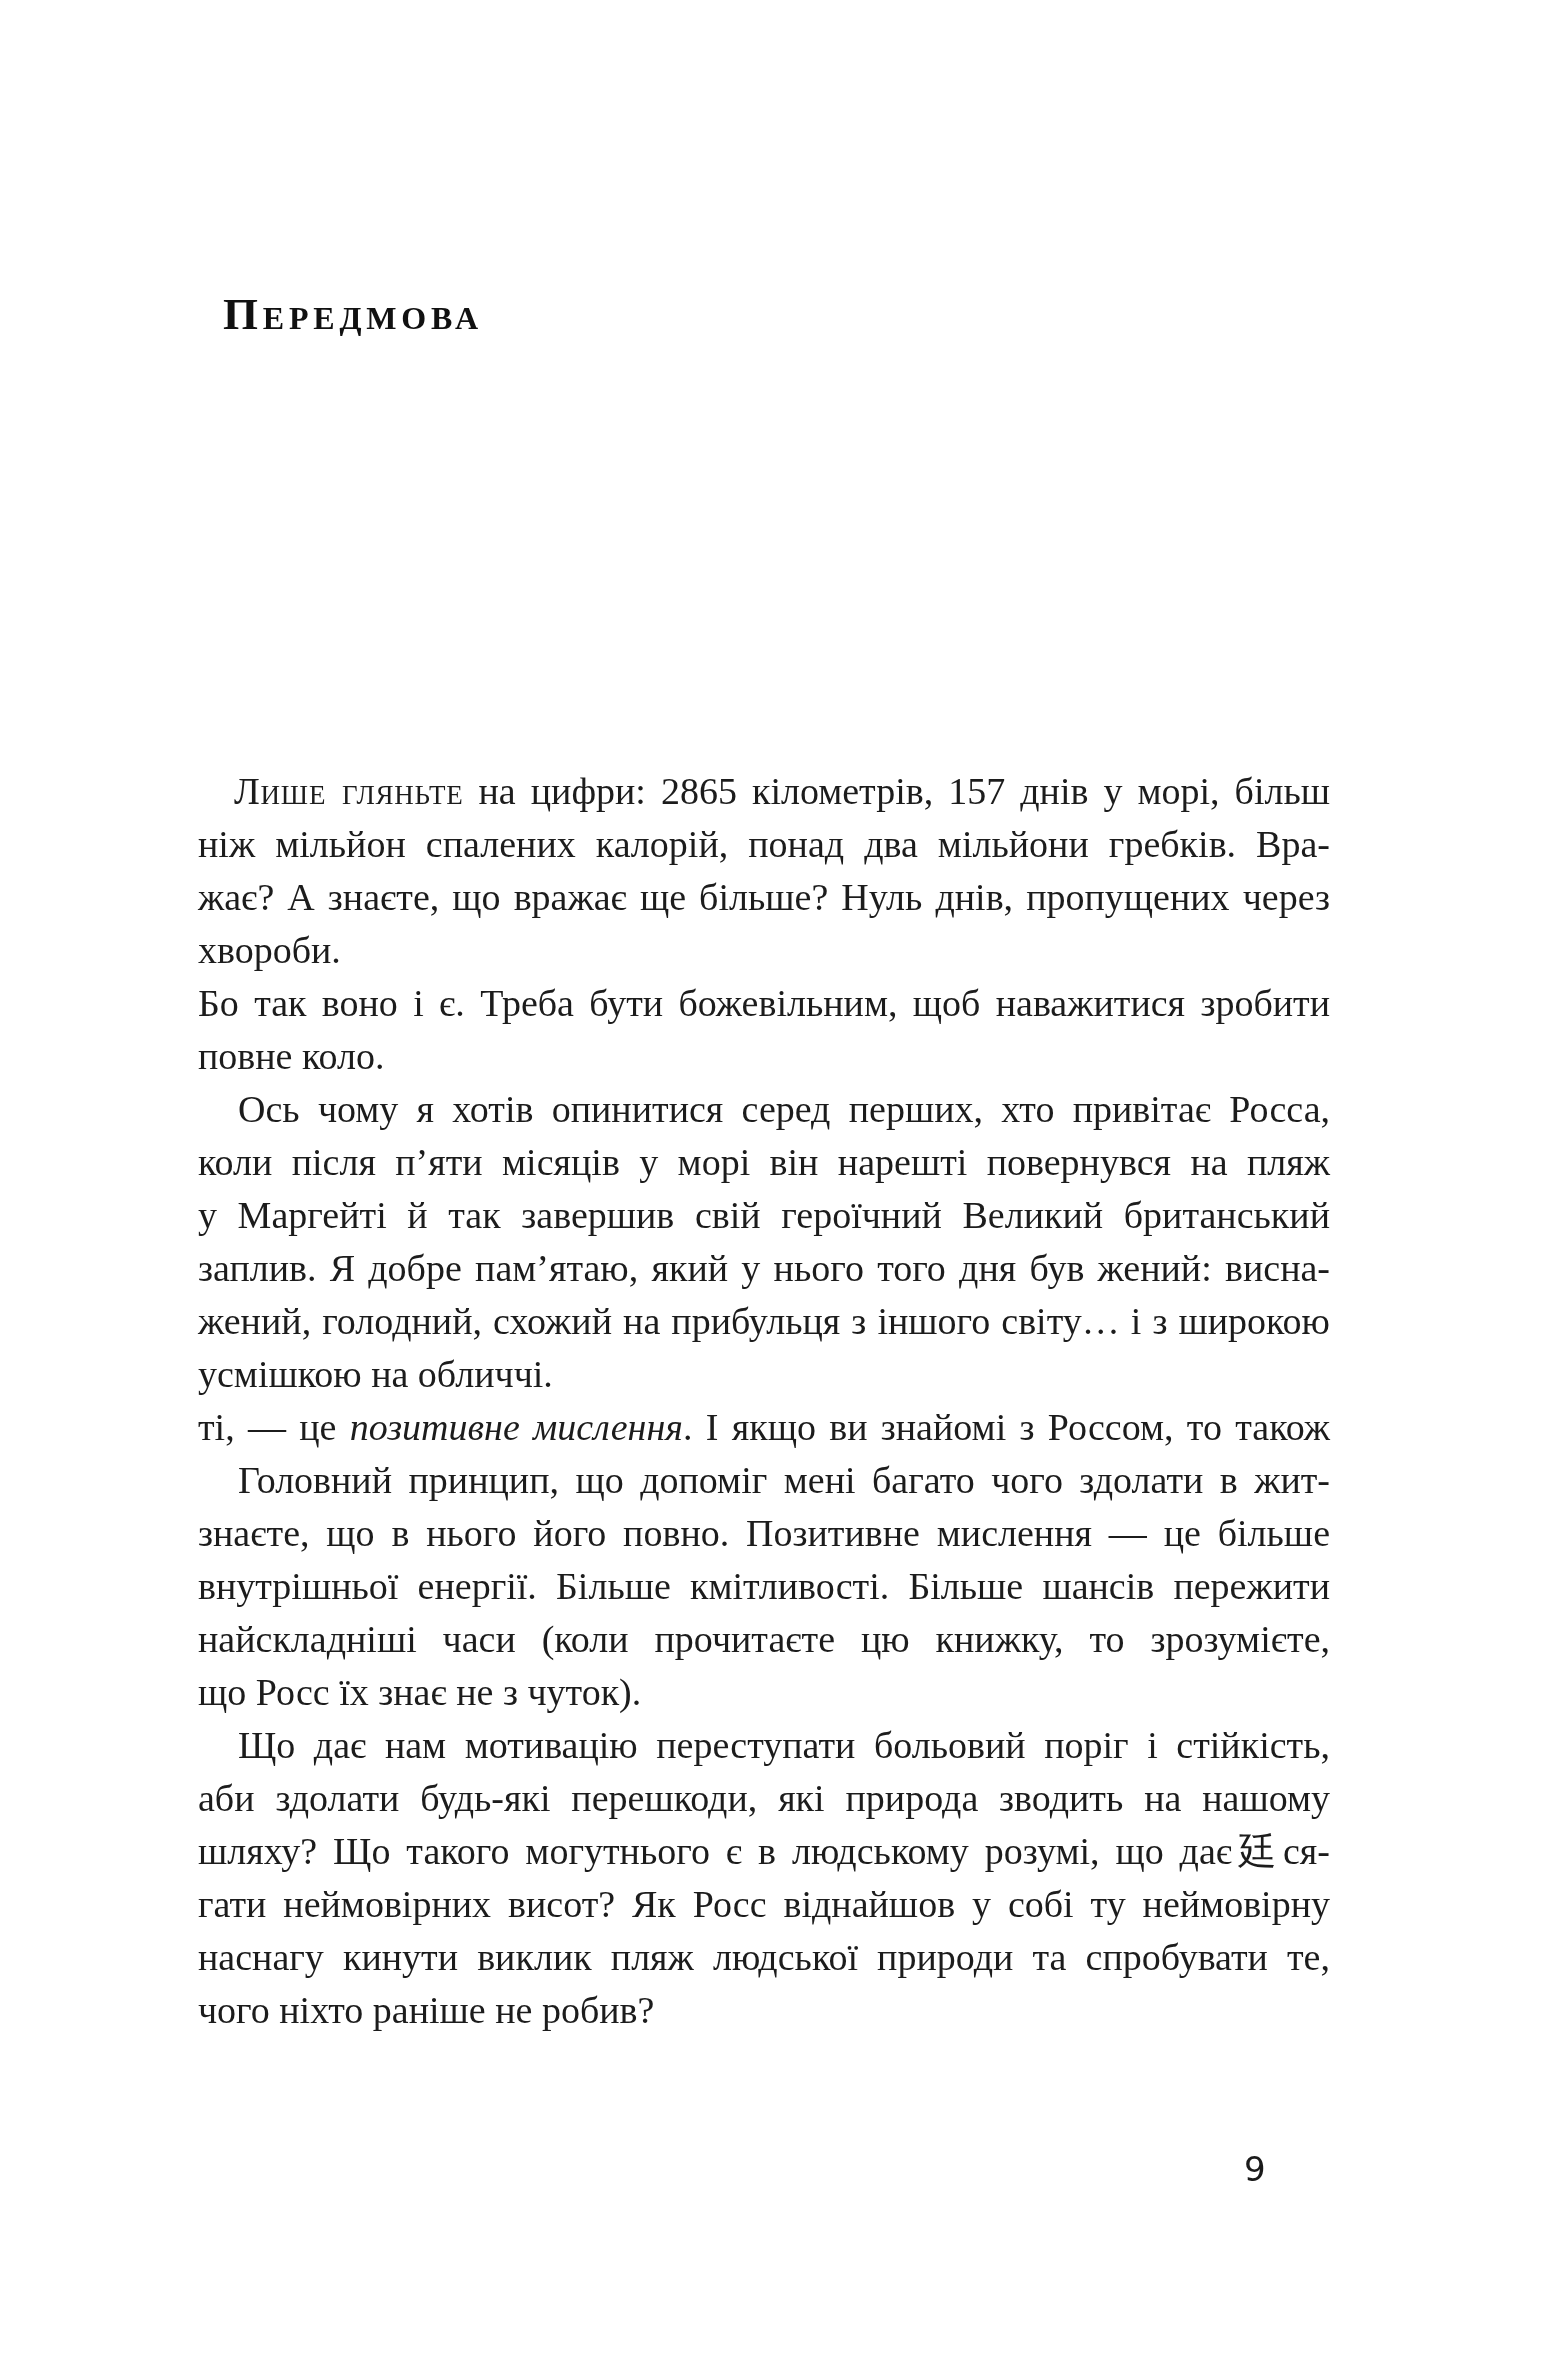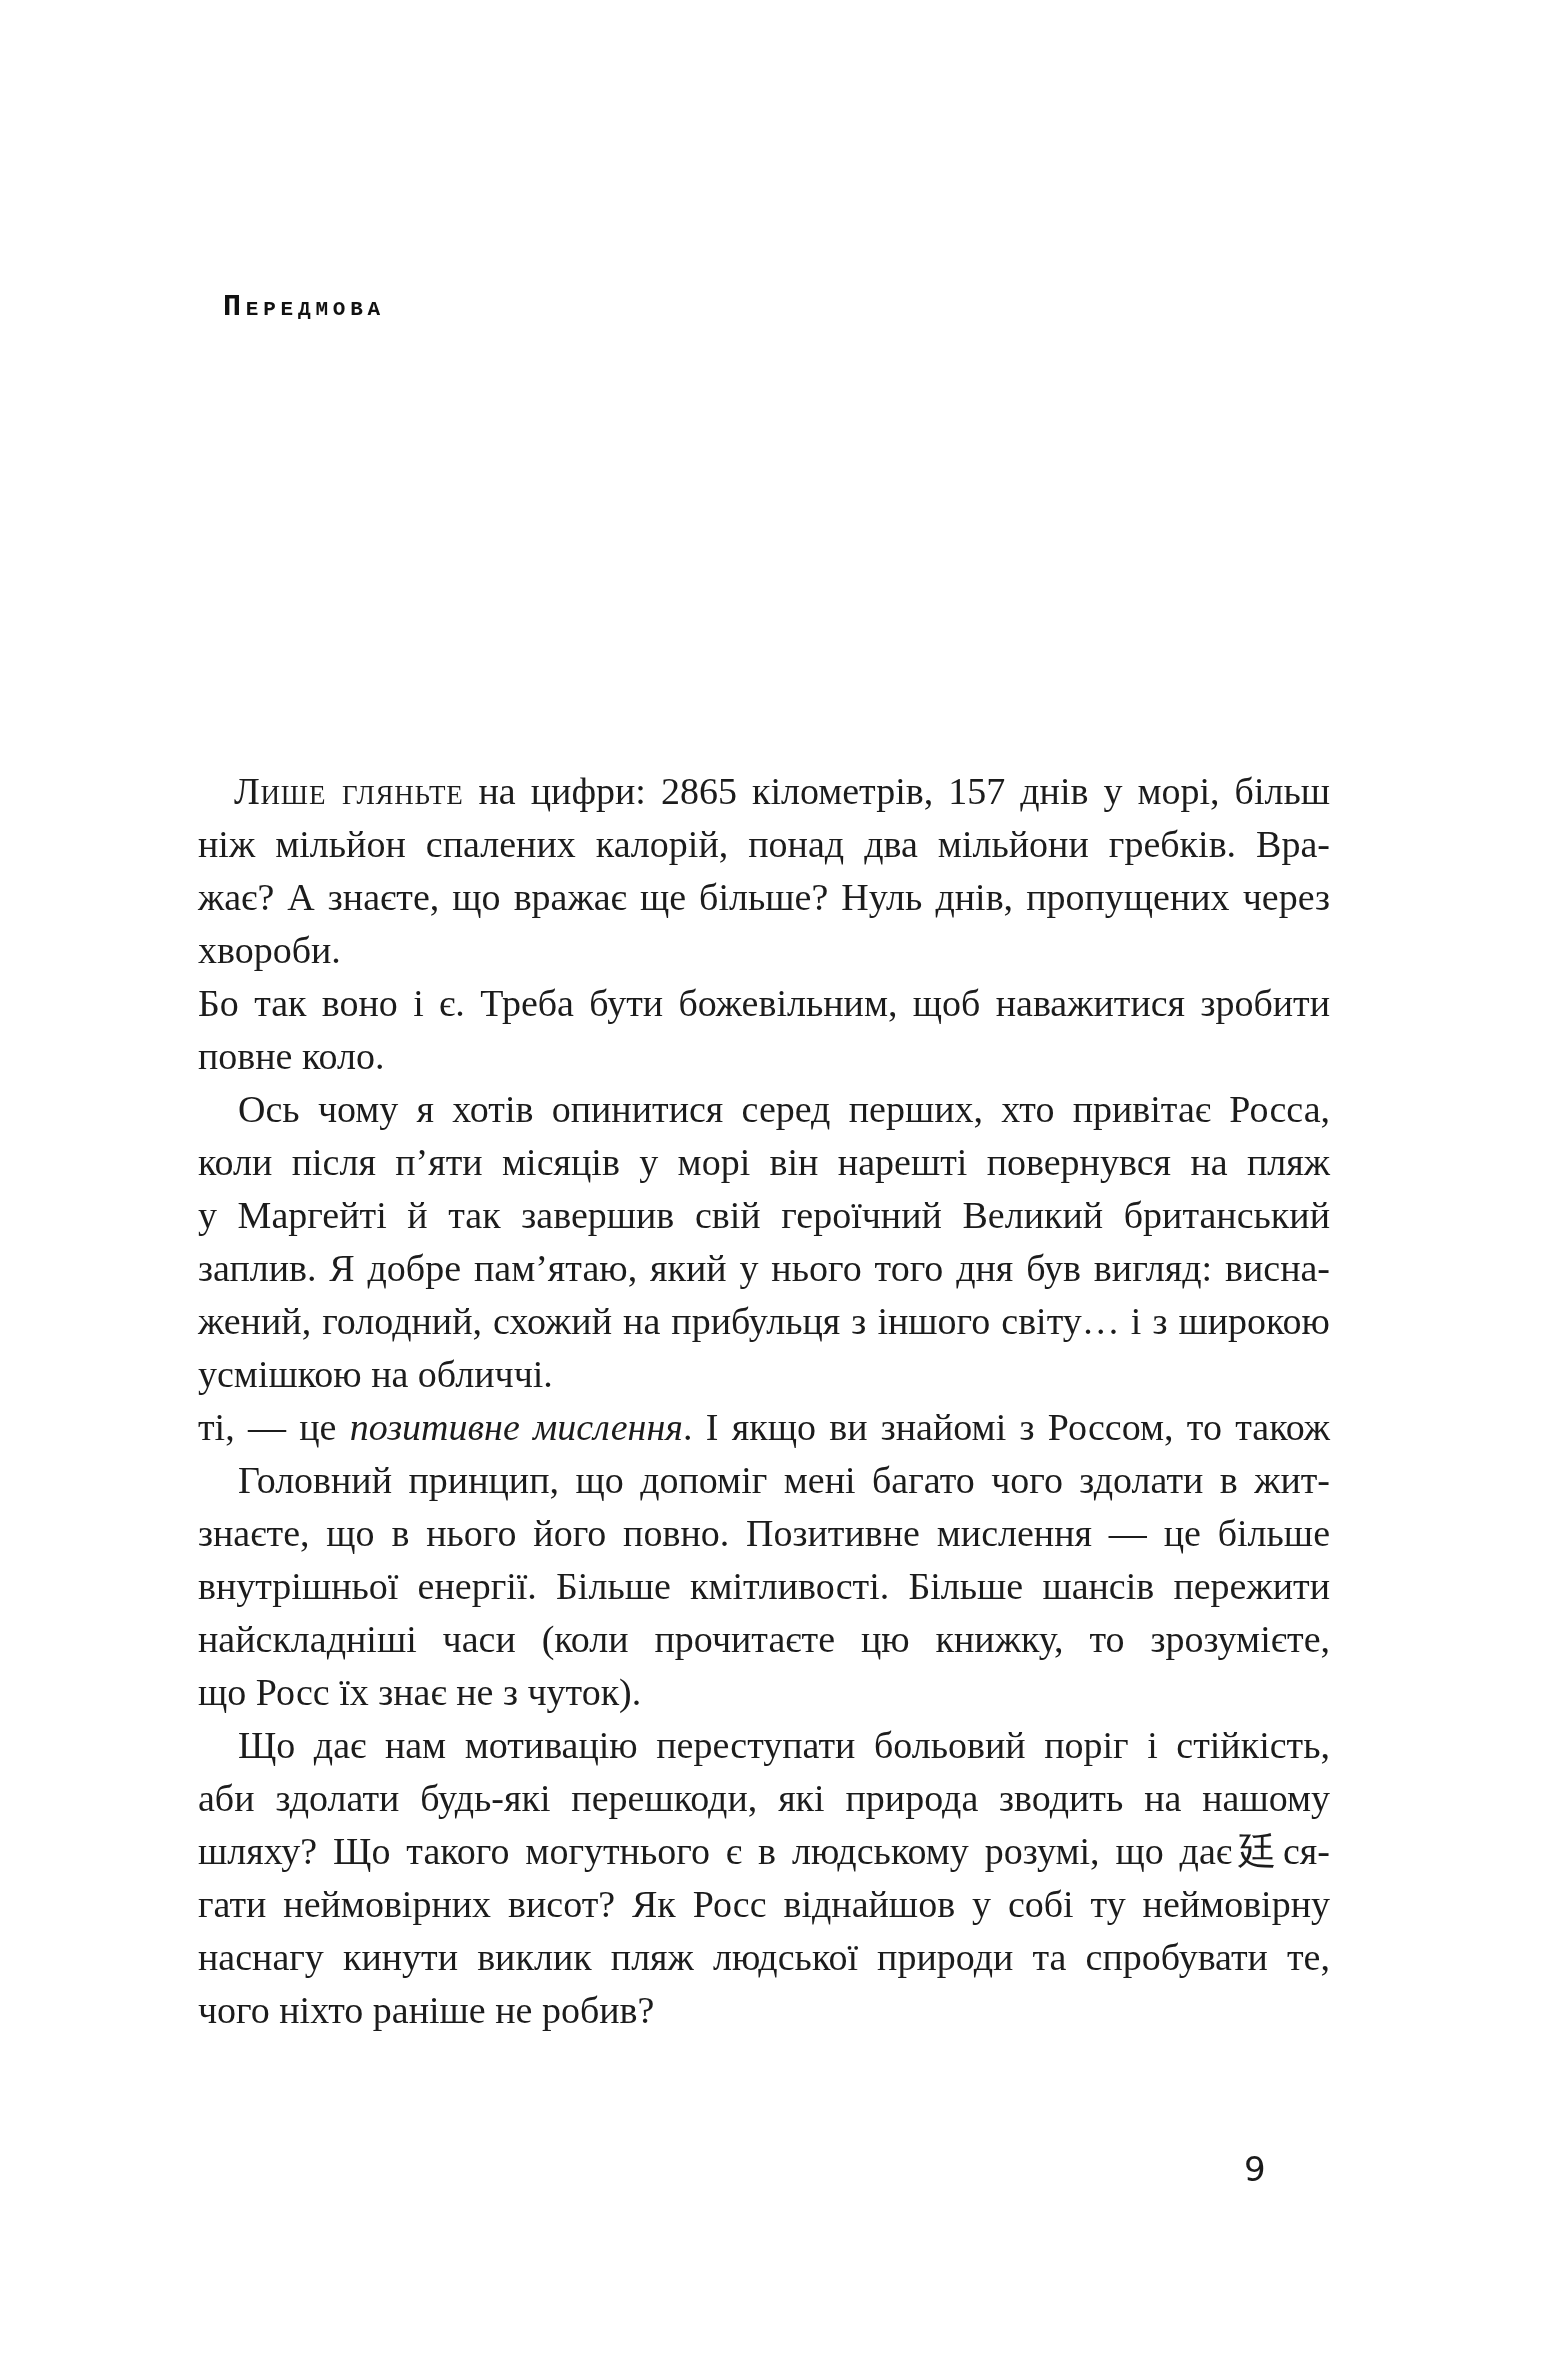--- a/index.html
+++ b/index.html
@@ -1,21 +1,21 @@
 <!DOCTYPE html>
 <html style="font-size:13px"><head>
 <meta charset="utf-8">
 <style>
   html, body { margin: 0; padding: 0; background: #ffffff; }
   body { width: 1548px; height: 2377px; position: relative; overflow: hidden; }
   .page { position: absolute; left: 0; top: 0; width: 1548px; height: 2377px; background: #ffffff; }
   .chapter-title {
     position: absolute; left: 223px; top: 292px;
-    font-family: Liberation Mono, monospace; font-weight: bold;
-    font-size: 30px; letter-spacing: 4.8px; color: #111111;
+    font-family: Liberation Serif, serif; font-weight: bold;
+    font-size: 45px; letter-spacing: 4.8px; color: #111111;
     font-variant: small-caps; margin: 0; line-height: 1;
   }
   .body-text {
     position: absolute; left: 198px; top: 765px; width: 1132px;
     font-family: "Liberation Serif", serif; font-size: 38px;
     line-height: 53px; color: #1c1c1c; margin: 0;
   }
   .line { display: block; white-space: nowrap; text-align: justify; text-align-last: justify; height: 53px; }
   .line.last { text-align-last: left; }
   .line.indent { padding-left: 40px; }
@@ -43,21 +43,21 @@
 
     <div>
       <span class="line">Бо так воно і є. Треба бути божевільним, щоб наважитися зробити</span>
       <span class="line last">повне коло.</span>
     </div>
 
     <div>
       <span class="line indent">Ось чому я хотів опинитися серед перших, хто привітає Росса,</span>
       <span class="line">коли після п’яти місяців у морі він нарешті повернувся на пляж</span>
       <span class="line">у Маргейті й так завершив свій героїчний Великий британський</span>
-      <span class="line">заплив. Я добре пам’ятаю, який у нього того дня був вигляд: висна-</span>
+      <span class="line">заплив. Я добре пам’ятаю, який у нього того дня був жений: висна-</span>
       <span class="line">жений, голодний, схожий на прибульця з іншого світу… і з широкою</span>
       <span class="line last">усмішкою на обличчі.</span>
     </div>
 
     <div>
       <span class="line"><span>ті, — це </span><em>позитивне мислення</em><span>. І якщо ви знайомі з Россом, то також</span></span>
       <span class="line indent">Головний принцип, що допоміг мені багато чого здолати в жит-</span>
       <span class="line">знаєте, що в нього його повно. Позитивне мислення — це більше</span>
       <span class="line">внутрішньої енергії. Більше кмітливості. Більше шансів пережити</span>
       <span class="line">найскладніші часи (коли прочитаєте цю книжку, то зрозумієте,</span>

